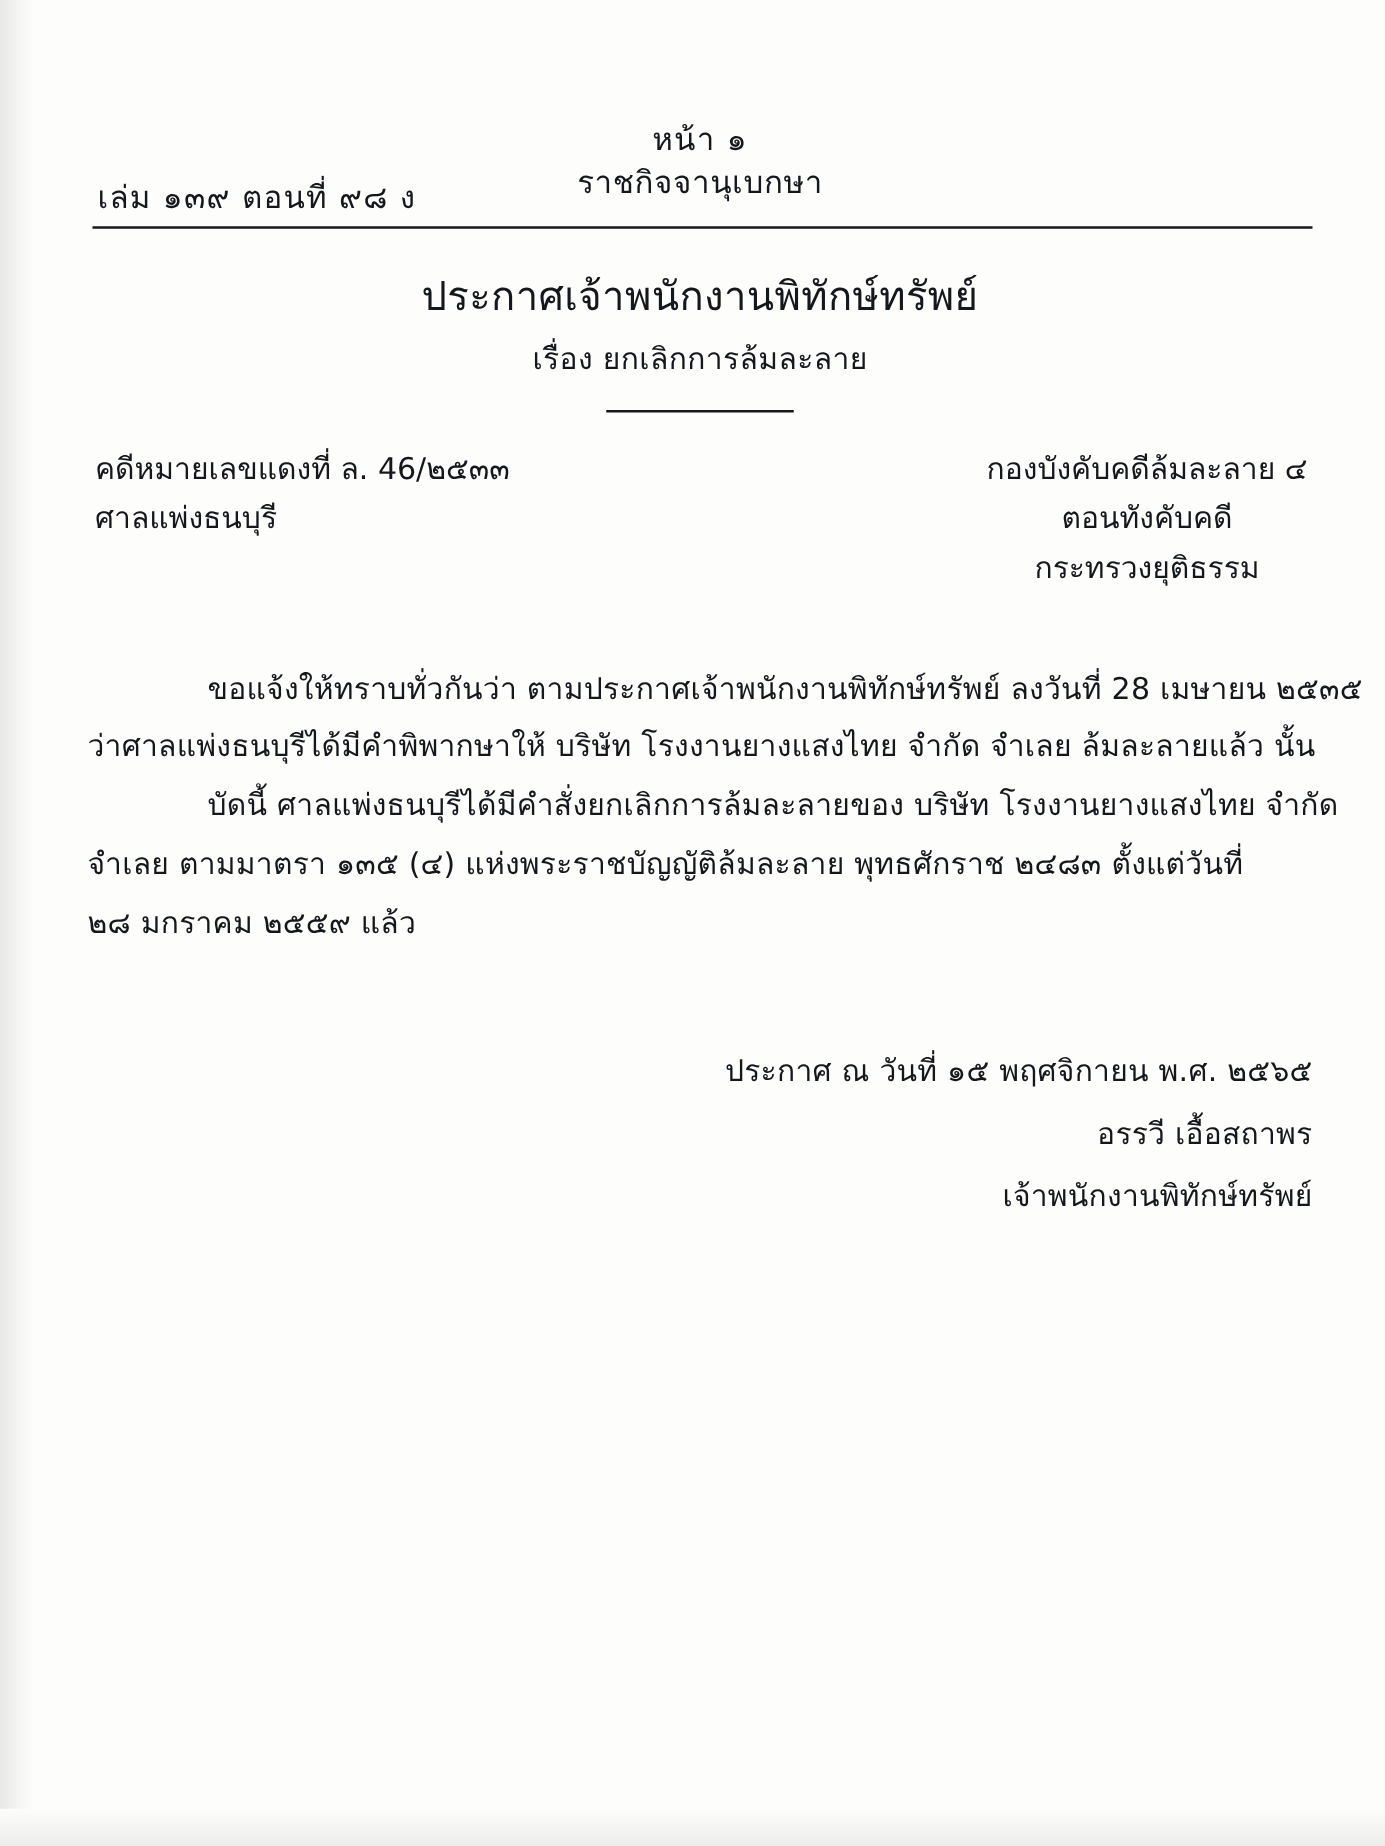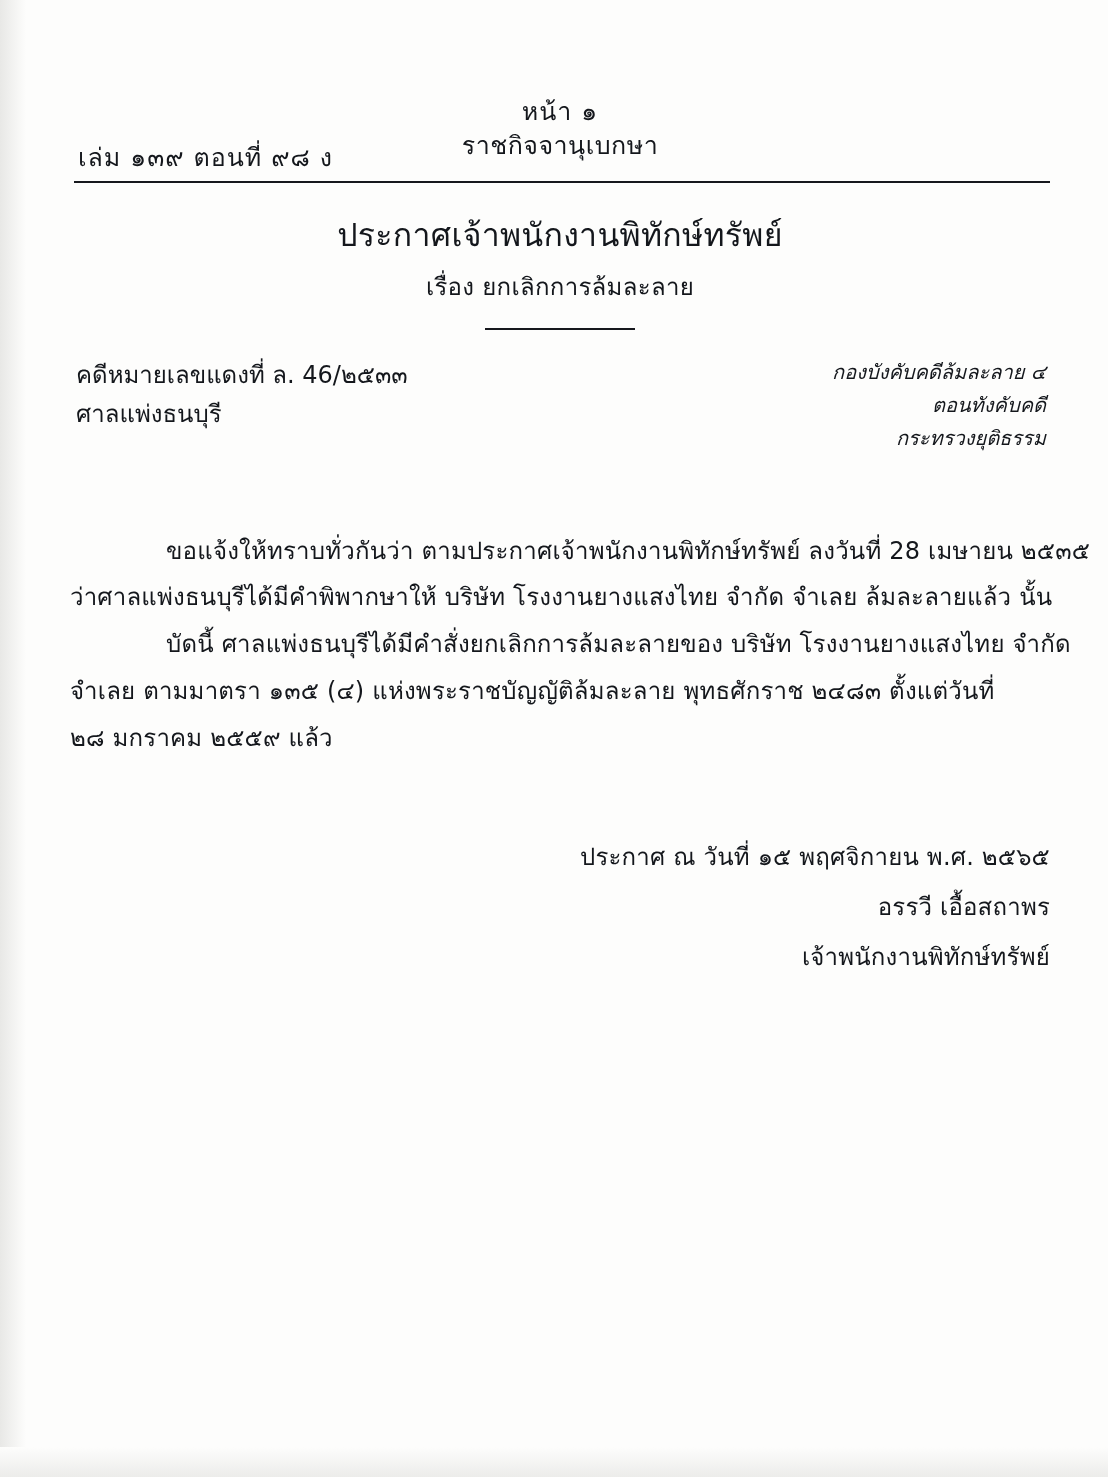--- a/index.html
+++ b/index.html
@@ -92,21 +92,20 @@
 
   
   .title-block {
     margin-top: 30px;
     text-align: center;
   }
   .doc-title {
     font-size: 32px;
     line-height: 1.3;
     letter-spacing: 0.3px;
-    font-family: Liberation Mono, monospace;
   }
   .doc-subject {
     margin-top: 8px;
     font-size: 24px;
     letter-spacing: 0.3px;
   }
   .short-rule {
     width: 150px;
     height: 2px;
     background: #16181d;
@@ -124,24 +123,23 @@
     left: 6px;
     top: 0;
     font-size: 24px;
     line-height: 1.65;
     text-align: left;
   }
   .info-right {
     position: absolute;
     right: 4px;
     top: 0;
-    font-size: 20px;
+    font-size: 24px;
     line-height: 1.65;
-    text-align: right;
-    font-style: italic;
+    text-align: center;
   }
 
   
   .body-block {
     margin-top: 52px;
     font-size: 24px;
     line-height: 1.95;
   }
   .body-line {
     white-space: nowrap;

